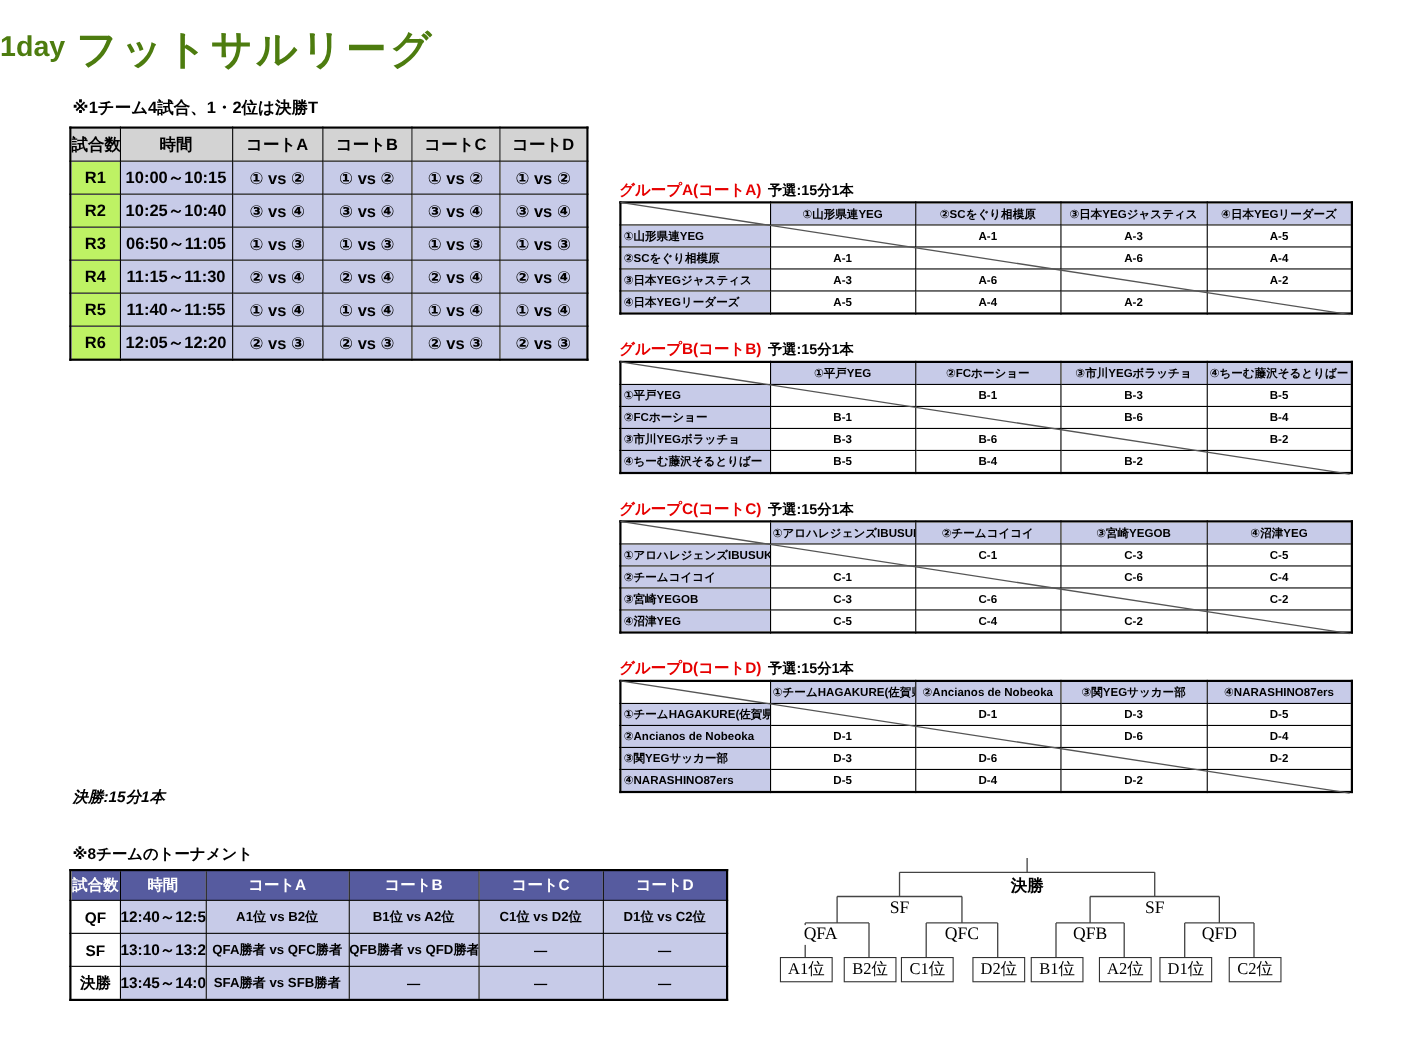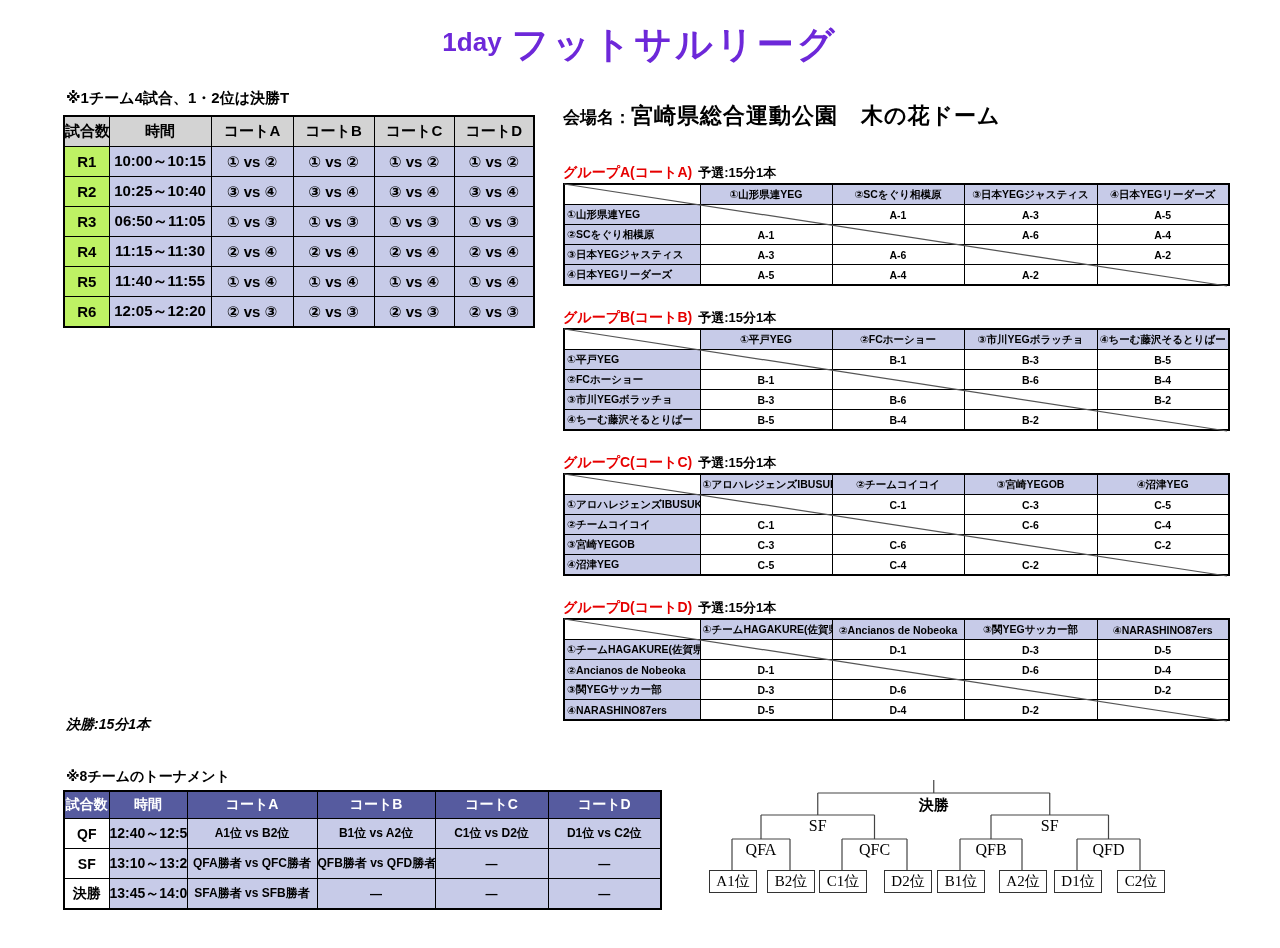--- a/index.html
+++ b/index.html
@@ -1,20 +1,20 @@
 <!DOCTYPE html>
 <html lang="ja"><head>
 <meta charset="utf-8">
 <style>
   html,body{margin:0;padding:0;background:#fff;}
   body{width:1280px;height:948px;position:relative;font-family:"Liberation Sans","DejaVu Sans",sans-serif;font-weight:bold;color:#000;}
   .page{position:absolute;inset:0;overflow:hidden;}
 
   
-  .title{position:absolute;top:20px;left:0;width:100%;text-align:center;color:#6d28d9;}
+  .title{position:absolute;top:20px;left:0;width:100%;color:#4d7c0f;}
   .title .t1{font-size:26px;vertical-align:6px;margin-right:10px;}
   .title .t2{font-size:37px;letter-spacing:3px;}
 
   
   .note-top{position:absolute;left:66px;top:89px;font-size:15px;text-align:center;}
 
   
   table{border-collapse:collapse;table-layout:fixed;}
   .sched{position:absolute;left:63px;top:115px;width:470px;border:2px solid #000;}
   .sched th,.sched td{border:1px solid #000;text-align:center;padding:0;height:29px;font-size:15px;font-weight:bold;overflow:hidden;white-space:nowrap;}
@@ -135,23 +135,20 @@
           <td class="round">R6</td>
           <td class="lav">12:05～12:20</td>
           <td class="lav">② vs ③</td>
           <td class="lav">② vs ③</td>
           <td class="lav">② vs ③</td>
           <td class="lav">② vs ③</td>
         </tr>
       </tbody>
     </table>
 
-  <div class="venue">
-    <span class="vlabel">会場名：</span><span class="vname">宮崎県総合運動公園　木の花ドーム</span>
-  </div>
 
   <div id="groups">
       <div class="gblock" style="top:164px">
       <div class="gtitle"><span class="gname">グループA(コートA)</span><span class="gsub">予選:15分1本</span></div>
       <div class="gtwrap">
         <table class="gtable">
             <colgroup>
               <col style="width:136px">
               <col style="width:132px">
               <col style="width:132px">
@@ -413,21 +410,21 @@
       </tbody>
     </table>
 
   <div class="bracket" id="bracket">
       <svg width="545" height="135" viewBox="0 0 545 135">
         <path d="M233.75 10 V23 M117.75 23 H349.75 M117.75 23 V45 M349.75 23 V45 M61 45 H174.5 M291 45 H408.5 M61 45 V69 M174.5 45 V69 M291 45 V69 M408.5 45 V69 M32 69 H90 M142 69 H207 M260 69 H322 M377 69 H440 M32 69 V100 M90 69 V100 M142 69 V100 M207 69 V100 M260 69 V100 M322 69 V100 M377 69 V100 M440 69 V100"></path>
       </svg>
       <div class="blabel final" style="left:233.75px;top:26px">決勝</div>
       <div class="blabel" style="left:117.75px;top:47px">SF</div>
       <div class="blabel" style="left:349.75px;top:47px">SF</div>
-      <div class="blabel" style="left:61px;top:71px">QFA</div>
+      <div class="blabel" style="left:46px;top:71px">QFA</div>
       <div class="blabel" style="left:174.5px;top:71px">QFC</div>
       <div class="blabel" style="left:291px;top:71px">QFB</div>
       <div class="blabel" style="left:408.5px;top:71px">QFD</div>
       <div class="bbox" style="left:9px;top:100px">A1位</div>
       <div class="bbox" style="left:67px;top:100px">B2位</div>
       <div class="bbox" style="left:119px;top:100px">C1位</div>
       <div class="bbox" style="left:184px;top:100px">D2位</div>
       <div class="bbox" style="left:237px;top:100px">B1位</div>
       <div class="bbox" style="left:299px;top:100px">A2位</div>
       <div class="bbox" style="left:354px;top:100px">D1位</div>

